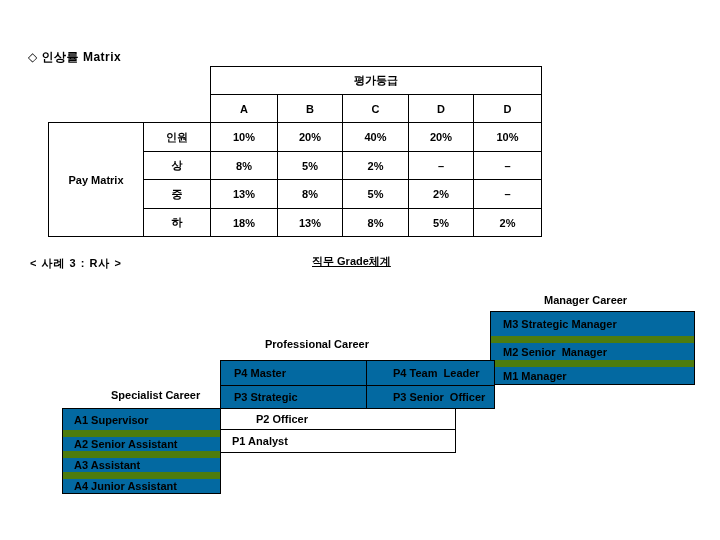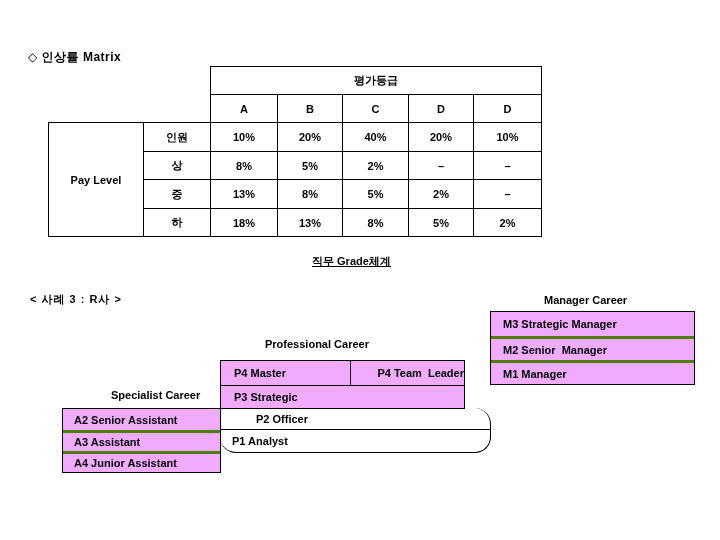--- a/index.html
+++ b/index.html
@@ -25,52 +25,52 @@
   .c {
     border-left:1px solid #000;
     border-top:1px solid #000;
     display:flex; align-items:center; justify-content:center;
     font-size:11px;
   }
   .c.right  { border-right:1px solid #000; }
   .c.bottom { border-bottom:1px solid #000; }
 
   
-  .caseLabel  { left:30px;  top:256px; font-size:11px; letter-spacing:1px;margin-top:36px; }
+  .caseLabel  { left:30px;  top:256px; font-size:11px; letter-spacing:1px; }
   .gradeTitle { left:312px; top:254px; font-size:11px; text-decoration:underline; }
   .trackLabel { font-size:11px;padding-left:40px; }
 
-  .box { border:1px solid #000; background:#f0abfc; }
+  .box { border:1px solid #000; background:#0369a1; }
   .lvl {
     display:flex; align-items:center;
     padding-left:12px;
     font-size:11px;
     white-space:pre;
   }
-  .lvl + .lvl { border-top:3px solid #4d7c0f; }
+  .lvl + .lvl { border-top:7px solid #4d7c0f; }
 
   .managerLabel { left:504px; top:294px; }
   .managerBox   { left:490px; top:311px; width:205px; }
   .managerBox .lvl { height:24px; }
 
   .profLabel { left:225px; top:338px; }
-  .profBox   { left:220px; top:360px; width:245px; }
+  .profBox   { left:220px; top:360px; width:275px; }
   .profRow   { display:flex; }
   .profRow + .profRow { border-top:1px solid #000; }
   .profRow .pcell {
     width:145px; height:24px;
     display:flex; align-items:center;
     padding-left:13px; font-size:11px; white-space:pre;
   }
   .profRow .pcell + .pcell { width:124px; border-left:1px solid #000; padding-left:26px; }
   .profRow.r2 .pcell { height:22px; }
 
   .pLower {
-    left:220px; top:408px; width:271px;
-    border-right:1px solid #000; border-bottom:1px solid #000;border-radius:16px;
+    left:220px; top:408px; width:236px;
+    border-right:1px solid #000; border-bottom:1px solid #000;
   }
   .pLower .lvl { height:22px; border-top:none; }
   .pLower .lvl.first { border-bottom:1px solid #000; }
   .pLower .lvl.p2pad { padding-left:36px; }
 
   .assistLabel { left:71px; top:389px; }
   .assistBox   { left:62px; top:408px; width:159px; }
   .assistBox .lvl { height:21px; padding-left:11px; }
 </style>
 </head>
@@ -80,21 +80,21 @@
 
 <div class="abs matrix">
   <div class="c right" style="grid-column:3 / span 5; grid-row:1;">평가등급</div>
 
   <div class="c" style="grid-column:3; grid-row:2;">A</div>
   <div class="c" style="grid-column:4; grid-row:2;">B</div>
   <div class="c" style="grid-column:5; grid-row:2;">C</div>
   <div class="c" style="grid-column:6; grid-row:2;">D</div>
   <div class="c right" style="grid-column:7; grid-row:2;">D</div>
 
-  <div class="c bottom" style="grid-column:1; grid-row:3 / span 4;">Pay Level</div>
+  <div class="c bottom" style="grid-column:1; grid-row:3 / span 4;">Pay Matrix</div>
 
   <div class="c" style="grid-column:2; grid-row:3;">인원</div>
   <div class="c" style="grid-column:3; grid-row:3;">10%</div>
   <div class="c" style="grid-column:4; grid-row:3;">20%</div>
   <div class="c" style="grid-column:5; grid-row:3;">40%</div>
   <div class="c" style="grid-column:6; grid-row:3;">20%</div>
   <div class="c right" style="grid-column:7; grid-row:3;">10%</div>
 
   <div class="c" style="grid-column:2; grid-row:4;">상</div>
   <div class="c" style="grid-column:3; grid-row:4;">8%</div>
@@ -129,26 +129,28 @@
 </div>
 
 <div class="abs trackLabel profLabel">Professional Career</div>
 <div class="abs box profBox">
   <div class="profRow">
     <div class="pcell">P4 Master</div>
     <div class="pcell">P4 Team  Leader</div>
   </div>
   <div class="profRow r2">
     <div class="pcell">P3 Strategic</div>
+    <div class="pcell">P3 Senior  Officer</div>
   </div>
 </div>
 
 <div class="abs pLower">
   <div class="lvl first p2pad">P2 Officer</div>
   <div class="lvl">P1 Analyst</div>
 </div>
 
 <div class="abs trackLabel assistLabel">Specialist Career</div>
 <div class="abs box assistBox">
+  <div class="lvl">A1 Supervisor</div>
   <div class="lvl">A2 Senior Assistant</div>
   <div class="lvl">A3 Assistant</div>
   <div class="lvl">A4 Junior Assistant</div>
 </div>
 
 </body></html>

